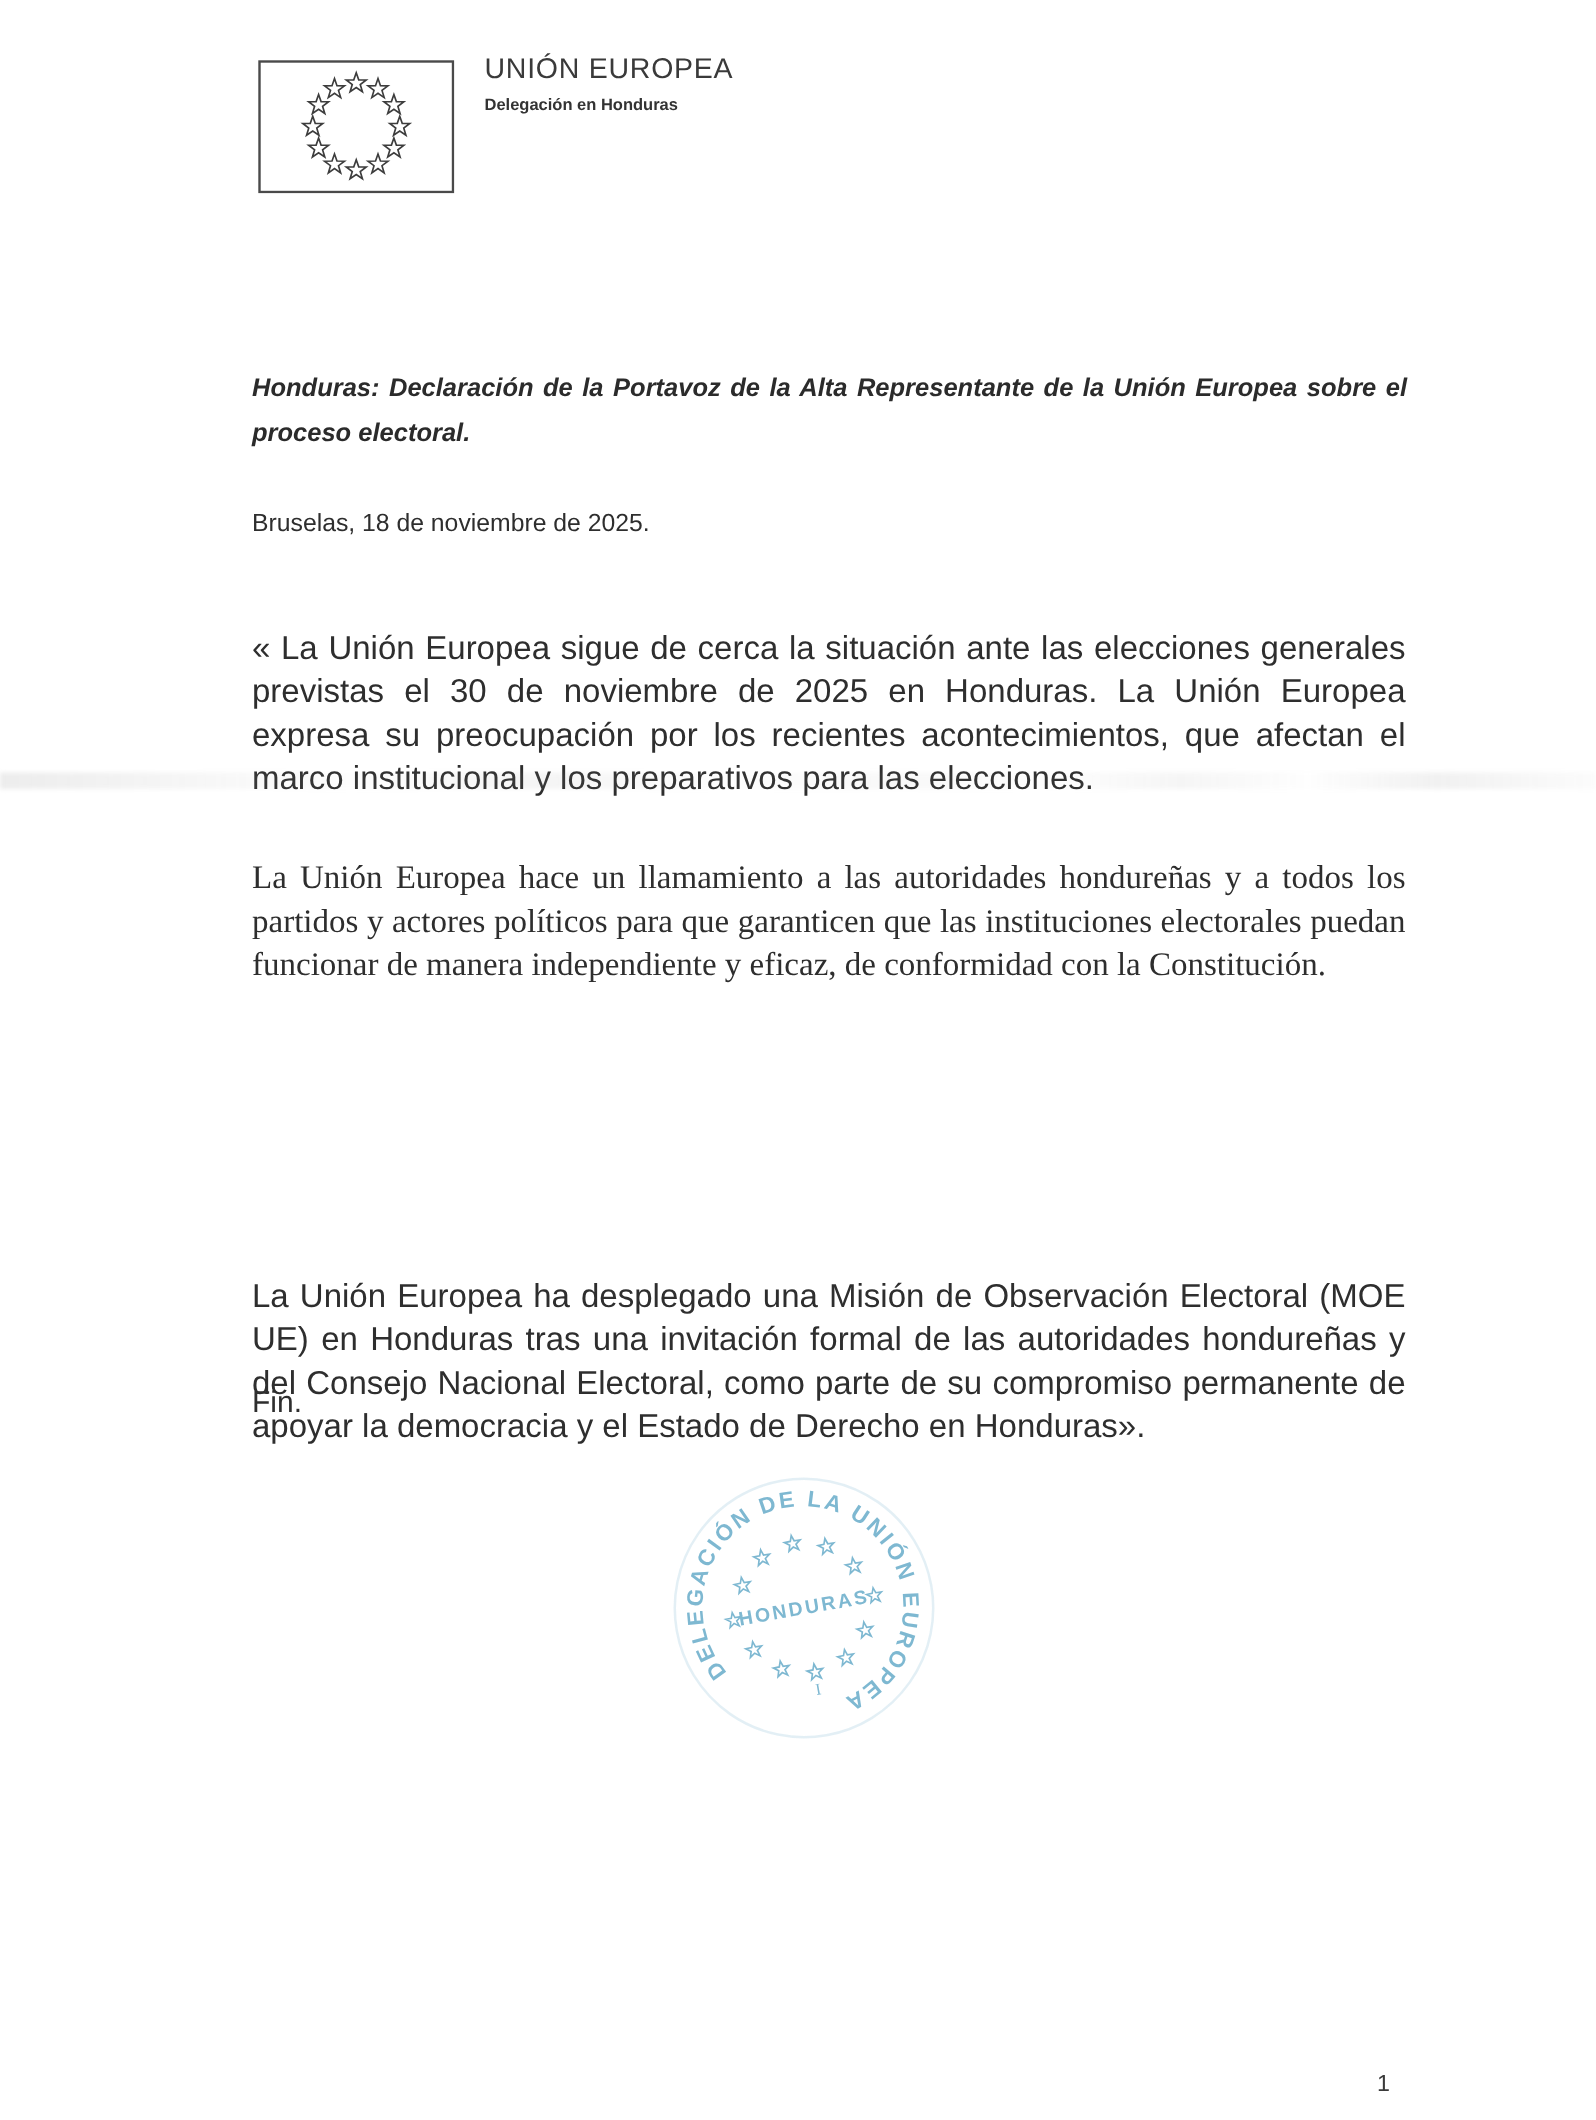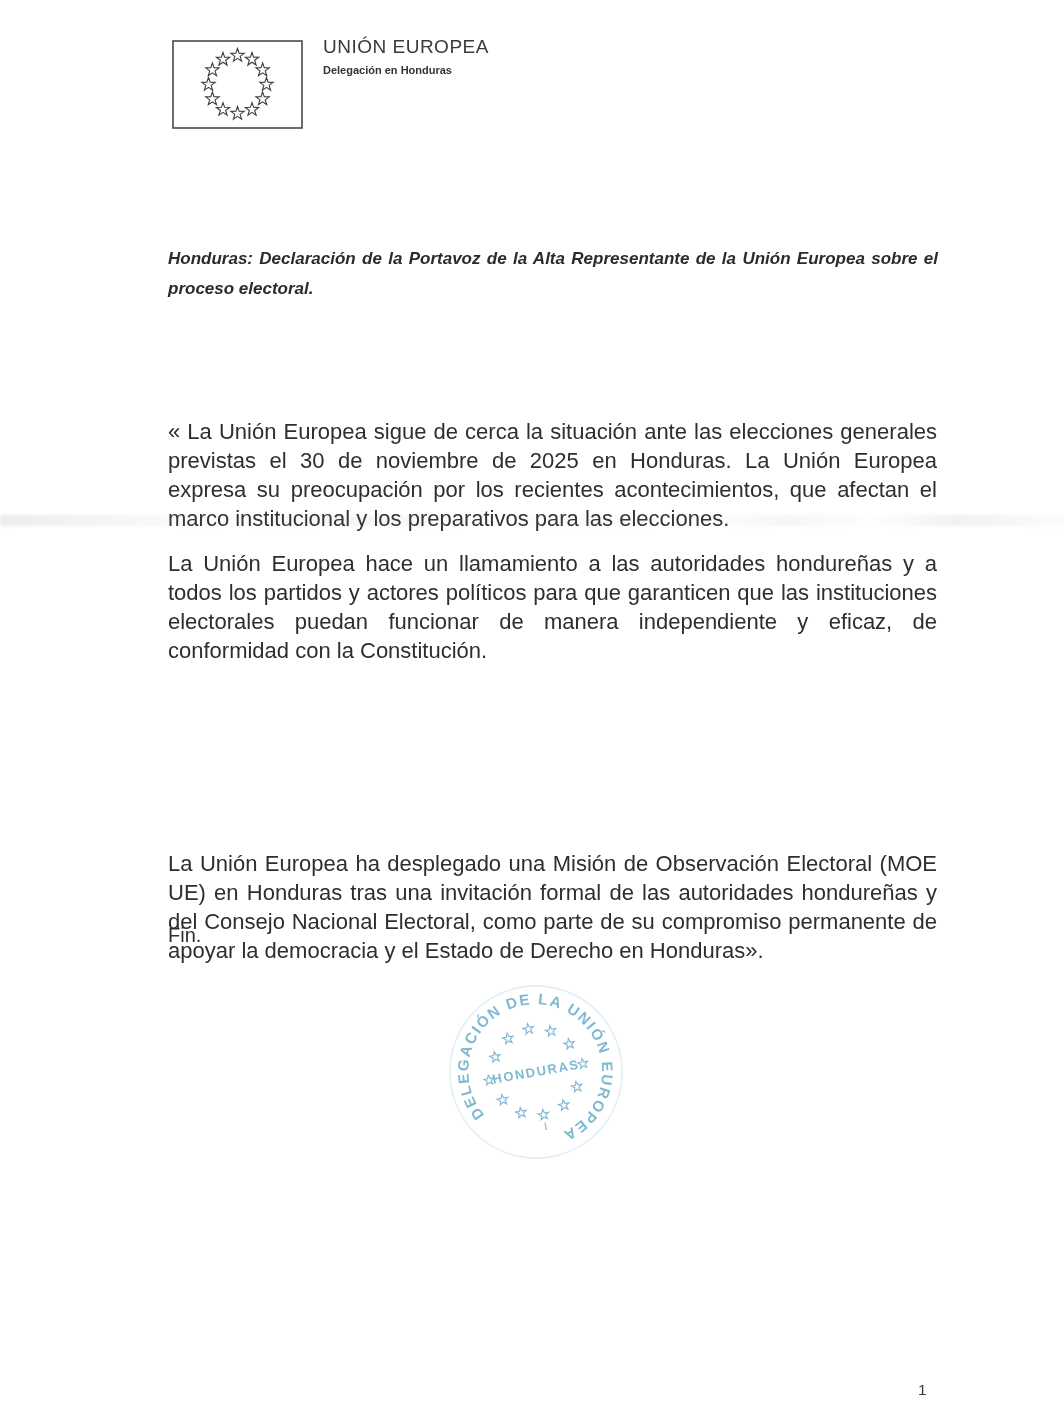--- a/index.html
+++ b/index.html
@@ -33,21 +33,21 @@
   .dateline {
     position: absolute; left: 168px; top: 340px; width: 770px; margin: 0;
     font-size: 16.5px; color: #2e2e2e;
   }
   .para {
     position: absolute; left: 168px; width: 769px; margin: 0;
     font-size: 22px; line-height: 29px; text-align: justify;
     color: #2e2e2e;
   }
   .para-1 { top: 417px; }
-  .para-2 { top: 549px; }
+  .para-2 { top: 570px; font-family: Liberation Serif, serif; }
   .para-3 { top: 680px; }
   .para-4 { top: 801px; margin-top: 48px; }
   .closing {
     position: absolute; left: 168px; top: 924px; margin: 0;
     font-size: 20px; color: #2e2e2e;
   }
   .scan-artifact {
     position: absolute; left: 0; top: 515px; width: 100%; height: 11px;
     background: linear-gradient(90deg,
       rgba(140,140,140,0.16) 0%, rgba(170,170,170,0.10) 12%,
@@ -112,20 +112,21 @@
       </svg>
     </div>
     <div class="org-block">
       <div class="org-name">UNIÓN EUROPEA</div>
       <div class="org-subtitle">Delegación en Honduras</div>
     </div>
   </div>
 
   <h1 class="doc-title">Honduras: Declaración de la Portavoz de la Alta Representante de la Unión Europea sobre el proceso electoral.</h1>
 
+  <p class="dateline">Bruselas, 18 de noviembre de 2025.</p>
 
   <p class="para para-1">« La Unión Europea sigue de cerca la situación ante las elecciones generales previstas el 30 de noviembre de 2025 en Honduras. La Unión Europea expresa su preocupación por los recientes acontecimientos, que afectan el marco institucional y los preparativos para las elecciones.</p>
   <div class="scan-artifact"></div>
   <p class="para para-2">La Unión Europea hace un llamamiento a las autoridades hondureñas y a todos los partidos y actores políticos para que garanticen que las instituciones electorales puedan funcionar de manera independiente y eficaz, de conformidad con la Constitución.</p>
   <p class="para para-4">La Unión Europea ha desplegado una Misión de Observación Electoral (MOE UE) en Honduras tras una invitación formal de las autoridades hondureñas y del Consejo Nacional Electoral, como parte de su compromiso permanente de apoyar la democracia y el Estado de Derecho en Honduras».</p>
 
   <p class="closing">Fin.</p>
 
   <div class="stamp">
     <svg viewBox="0 0 220 220" xmlns="http://www.w3.org/2000/svg">

